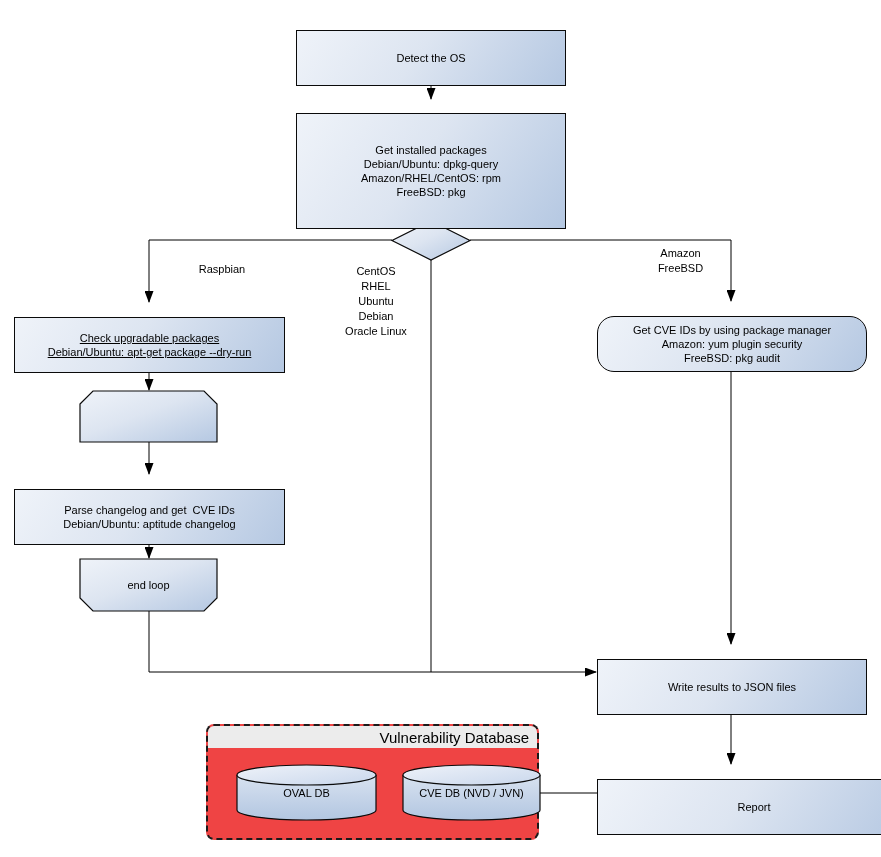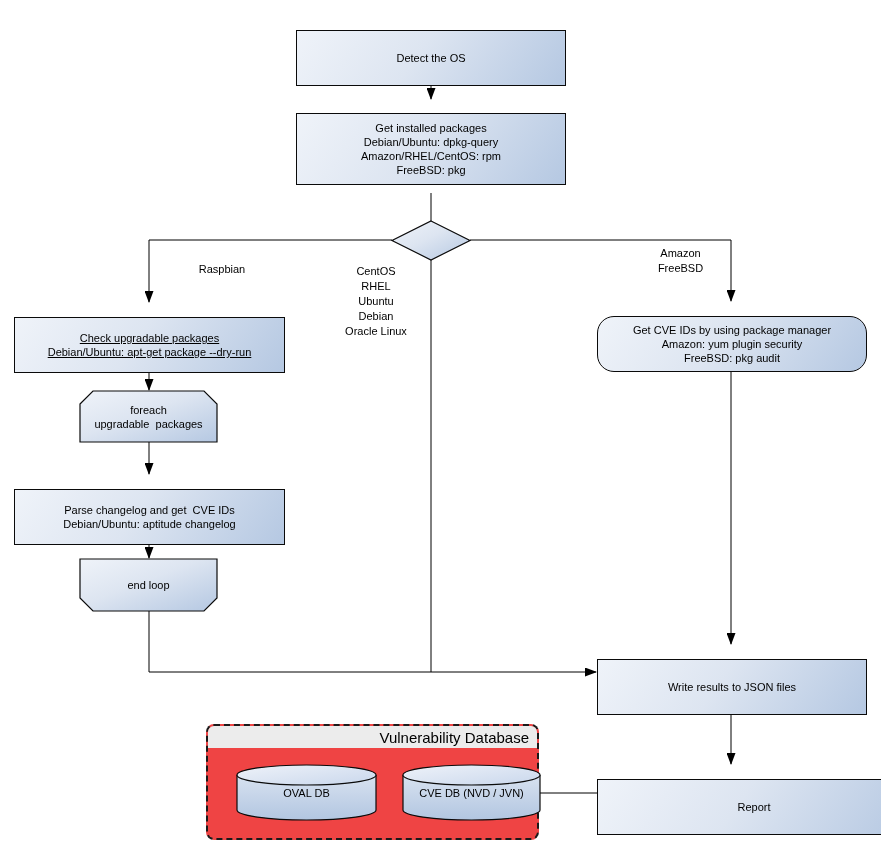--- a/index.html
+++ b/index.html
@@ -112,21 +112,21 @@
     <g>
       <path d="M403,775 V810 A68.5,10 0 0 0 540,810 V775" fill="url(#gradCylBody)" stroke="#0a0a0a" stroke-width="1.2"></path>
       <ellipse cx="471.5" cy="775" rx="68.5" ry="10" fill="url(#gradCylTop)" stroke="#0a0a0a" stroke-width="1.2"></ellipse>
     </g>
   </svg>
 
   <div class="node" style="left:296px;top:16px;width:270px;height:56px;">
     <span class="node-line">Detect the OS</span>
   </div>
 
-  <div class="node" style="left:296px;top:99px;width:270px;height:72px;">
+  <div class="node" style="left:296px;top:99px;width:270px;height:116px;">
     <span class="node-line">Get installed packages</span>
     <span class="node-line">Debian/Ubuntu: dpkg-query</span>
     <span class="node-line">Amazon/RHEL/CentOS: rpm</span>
     <span class="node-line">FreeBSD: pkg</span>
   </div>
 
   <div class="node" style="left:14px;top:303px;width:271px;height:56px;text-decoration:underline;">
     <span class="node-line">Check upgradable packages</span>
     <span class="node-line">Debian/Ubuntu: apt-get package --dry-run</span>
   </div>
@@ -143,24 +143,20 @@
   </div>
 
   <div class="node" style="left:597px;top:645px;width:270px;height:56px;">
     <span class="node-line">Write results to JSON files</span>
   </div>
 
   <div class="node" style="left:597px;top:765px;width:314px;height:56px;">
     <span class="node-line">Report</span>
   </div>
 
-  <div class="shape-label" style="left:80px;top:391px;width:137px;height:51px;">
-    <span class="node-line">foreach</span>
-    <span class="node-line">upgradable  packages</span>
-  </div>
 
   <div class="shape-label" style="left:80px;top:559px;width:137px;height:52px;">
     <span class="node-line">end loop</span>
   </div>
 
   <div class="branch-label" style="left:177px;top:262px;width:90px;">
     <div>Raspbian</div>
   </div>
 
   <div class="branch-label" style="left:326px;top:264px;width:100px;">

